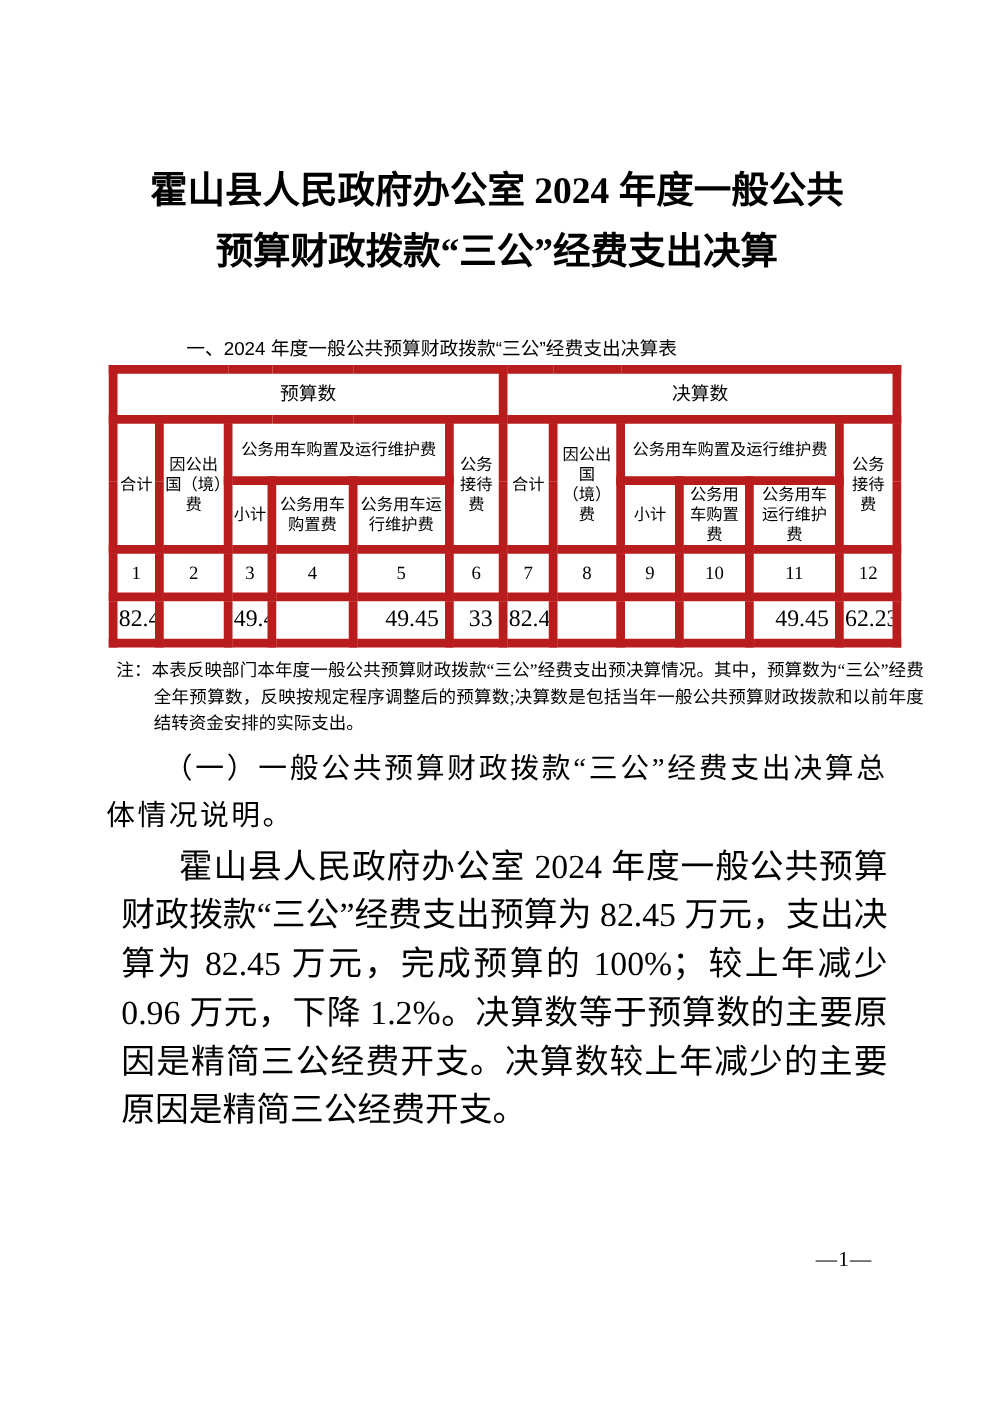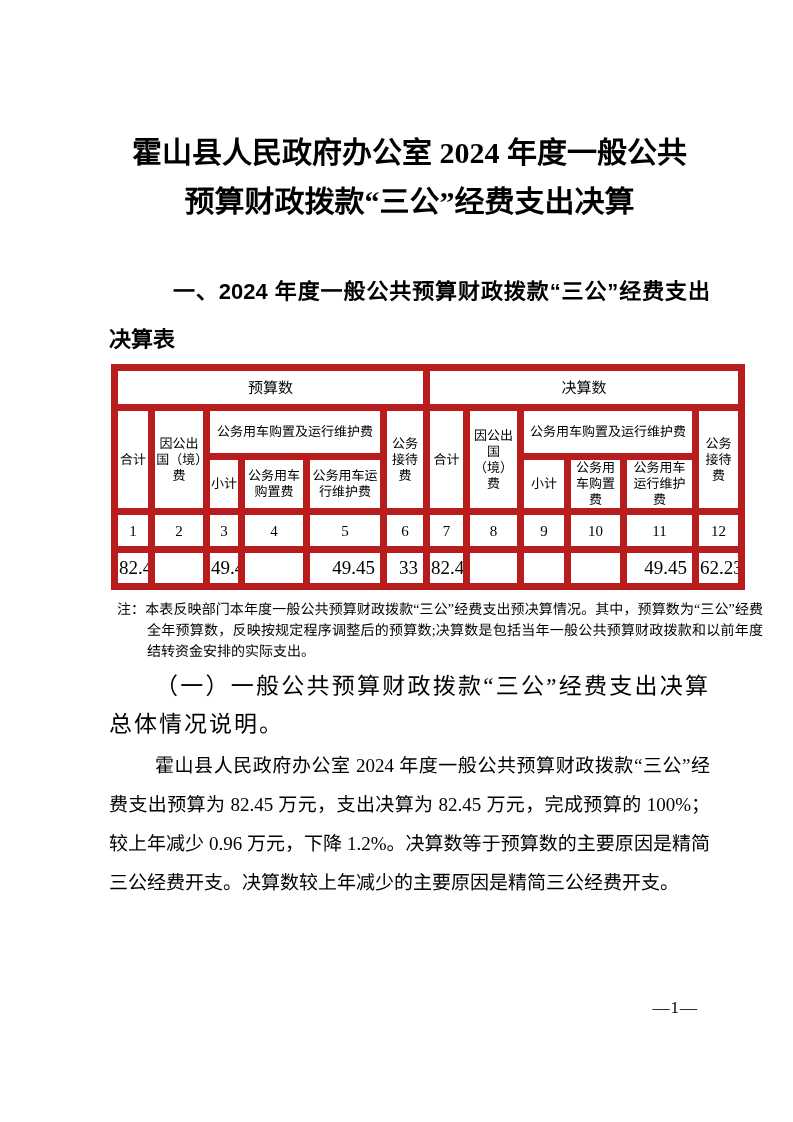--- a/index.html
+++ b/index.html
@@ -5,40 +5,39 @@
   html, body { margin: 0; padding: 0; background: #ffffff; }
   .page {
     position: relative;
     width: 793px;
     height: 1120px;
     background: #ffffff;
     color: #000000;
     font-family: "Liberation Serif", serif;
     overflow: hidden;
     box-sizing: border-box;
-    padding-left: 24px;
   }
   .content { padding: 0 83px 0 85px; }
 
   .doc-title {
     margin: 128px 0 0 0;
     text-align: center;
     font-weight: 700;
     font-size: 30px;
     line-height: 49px;
     font-family: "Liberation Serif", serif;
   }
   .doc-title .t-line { display: block; }
 
   .sec-heading {
     margin: 42px 0 0 0;
-    font-weight: 700;
+    font-weight: 400;
     font-family: "Liberation Sans", sans-serif;
-    font-size: 22px;
-    line-height: 48px;
+    font-size: 15px;
+    line-height: 24px;
     text-indent: 64px;
     text-align: justify;
   }
 
   .unit-note {
     margin-top: 2px;
     text-align: right;
     font-size: 14px;
     line-height: 16px;
     letter-spacing: 1px;
@@ -84,22 +83,22 @@
     margin-top: 6px;
     font-size: 23px;
     line-height: 38px;
     letter-spacing: 2px;
     text-indent: 46px;
     text-align: justify;
     font-weight: 400;
   }
 
   .body-para {
-    margin: 2px 0 0 0;
-    font-size: 19px;
+    margin: 2px 0 0 12px;
+    font-size: 27px;
     line-height: 39px;
     text-indent: 46px;
     text-align: justify;
   }
 
   .page-number {
     position: absolute;
     top: 998px;
     right: 95px;
     font-size: 17px;

